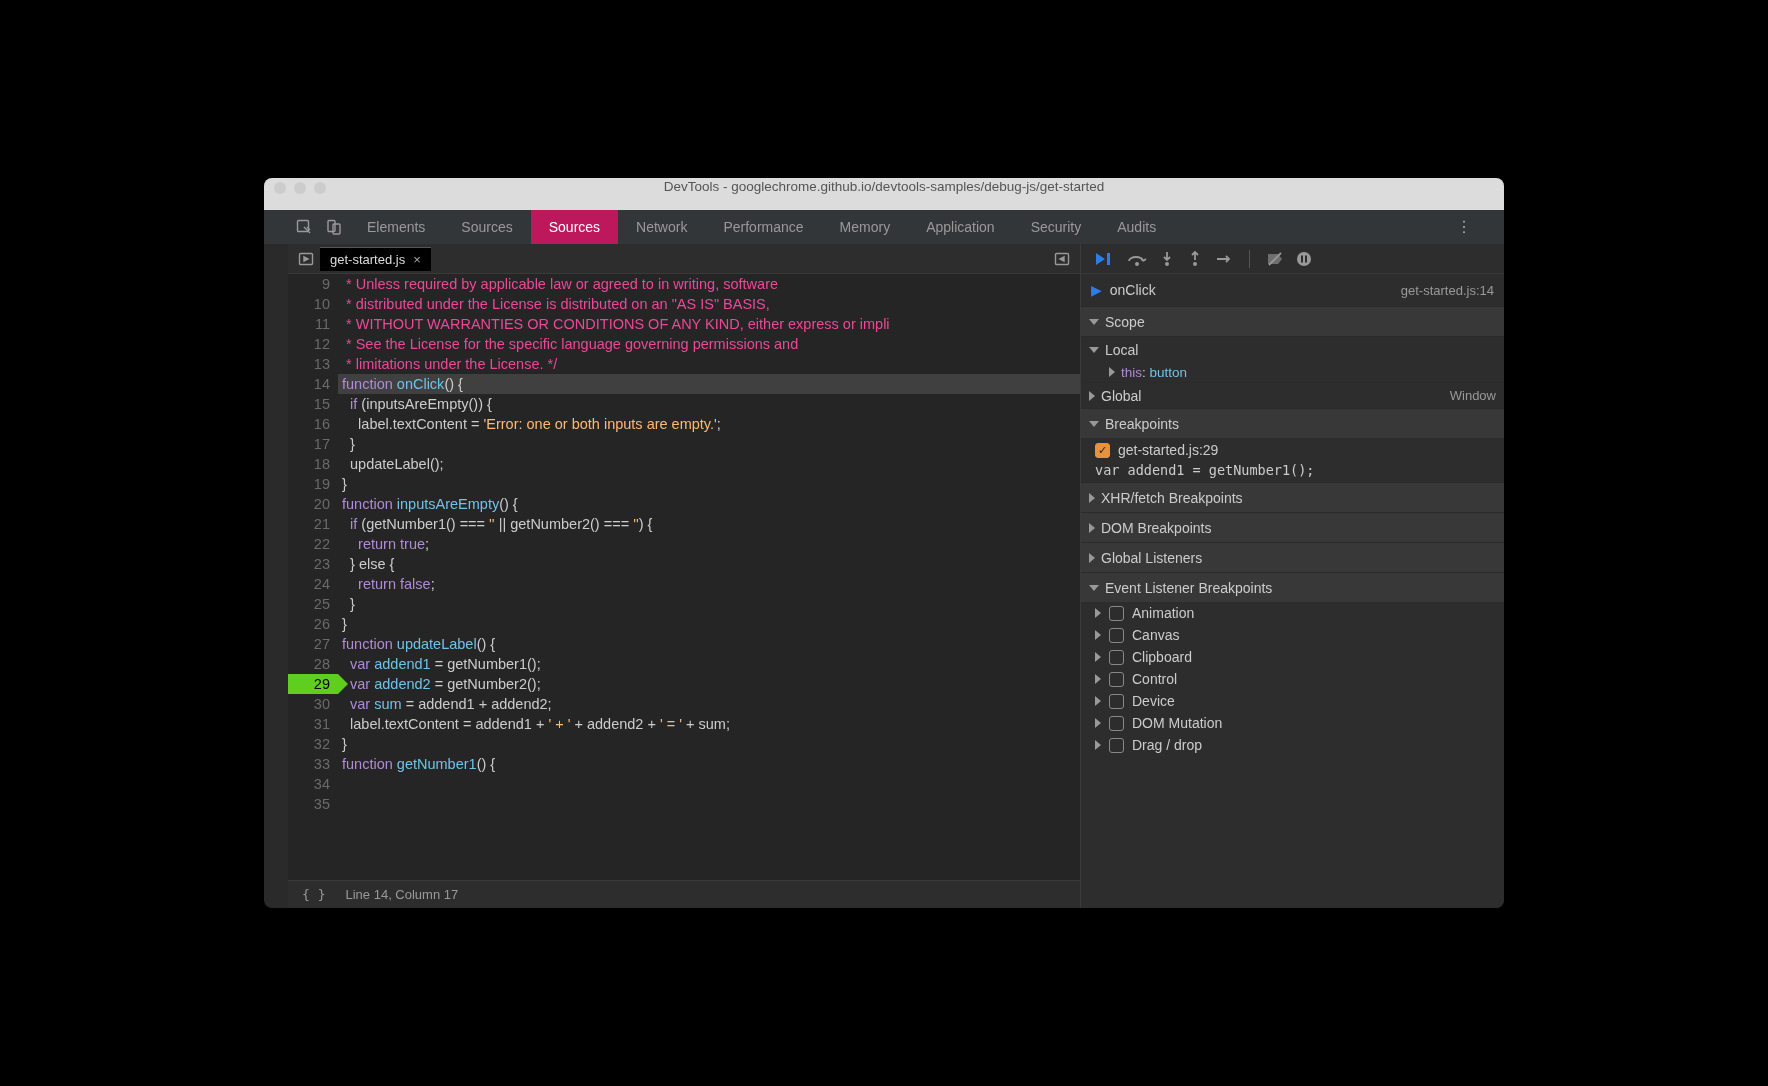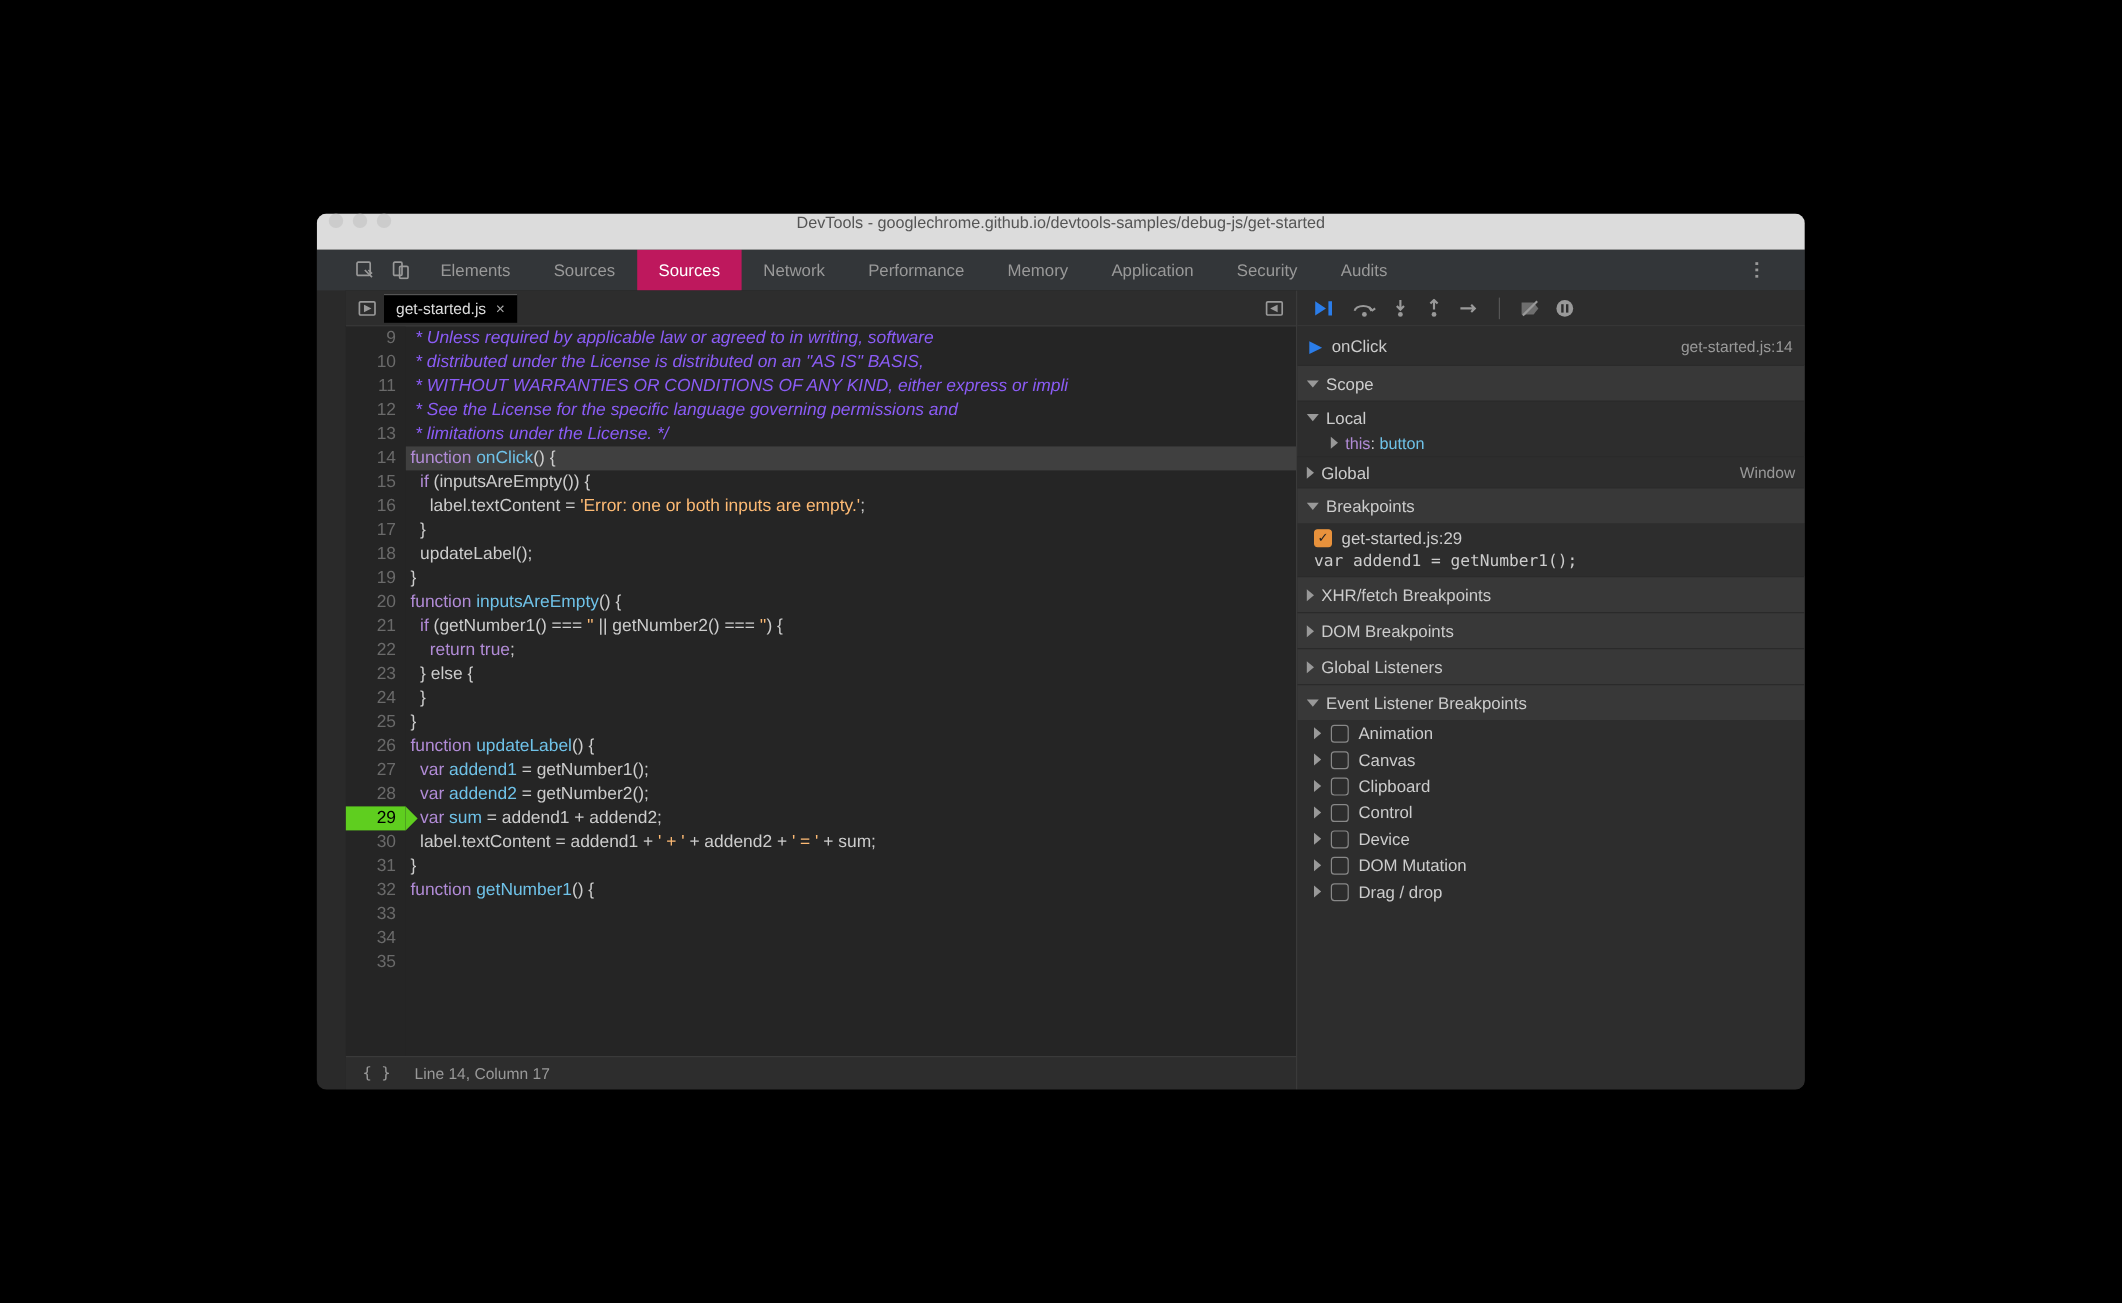--- a/index.html
+++ b/index.html
@@ -1,18 +1,18 @@
 <!DOCTYPE html>
 <html><head>
 <meta charset="utf-8">
 <style>
 * { margin:0; padding:0; box-sizing:border-box; font-family:-apple-system,BlinkMacSystemFont,"Segoe UI",sans-serif; }
 body { background:#000; width:1768px; height:1086px; display:flex; align-items:center; justify-content:center; }
 .window { width:1240px; height:730px; background:#2a2a2a; border-radius:8px; overflow:hidden; box-shadow:0 20px 60px rgba(0,0,0,.5); display:flex; flex-direction:column; }
-.titlebar { height:30px; background:#dcdcdc; display:flex; align-items:flex-start; padding:0 10px; position:relative; }
+.titlebar { height:30px; background:#dcdcdc; display:flex; align-items:flex-end; padding:16px 10px; position:relative; }
 .traffic { display:flex; gap:8px; }
 .dot { width:12px; height:12px; border-radius:50%; background:#ccc; }
 .title { position:absolute; left:0; right:0; text-align:center; font-size:13.5px; color:#555; pointer-events:none; }
 .tabbar { height:34px; background:#333639; display:flex; align-items:center; padding:0 25px; color:#999; font-size:14px; }
 .tabbar .tab { padding:0 18px; height:34px; display:flex; align-items:center; cursor:pointer; }
 .tabbar .tab.active { background:#be185d; color:#fff; }
 .tabbar .spacer { flex:1; }
 .tabbar .ico { width:30px; display:flex; justify-content:center; cursor:pointer; }
 .kebab { width:4px; height:16px; background:radial-gradient(circle,#999 1.4px,transparent 1.4px) 0 0/4px 5.3px; }
 .body { flex:1; display:flex; overflow:hidden;margin-left:24px; }
@@ -23,21 +23,21 @@
 .file-tab .x { color:#aaa; cursor:pointer; }
 .file-tabs .spacer { flex:1; }
 .code { flex:1; display:flex; font-family:Menlo,Consolas,monospace; font-size:14.5px; line-height:20px; overflow:hidden; }
 .gutter { width:50px; text-align:right; padding-right:8px; color:#6a6a6a; background:#252525; user-select:none; }
 .gutter div { height:20px; }
 .gutter .bp { background:#5fce1f; color:#000; position:relative; padding-right:8px; margin-right:-8px; }
 .gutter .bp::after { content:""; position:absolute; right:-10px; top:0; border-left:10px solid #5fce1f; border-top:10px solid transparent; border-bottom:10px solid transparent; }
 .lines { flex:1; overflow:hidden; }
 .lines div { height:20px; white-space:pre; padding-left:4px; }
 .lines .hl { background:#404040; }
-.cmt { color:#8b5cf6; font-style:italic; }
+.cmt { color:#ec4899; }
 .kw { color:#b18bd6; }
 .fn { color:#6fc2e8; }
 .str { color:#fdba74; }
 .var { color:#6fc2e8; }
 .bool { color:#b18bd6; }
 .plain { color:#ccc; }
 .statusbar { height:28px; background:#2d2d2d; border-top:1px solid #3a3a3a; display:flex; align-items:center; padding:0 14px; color:#999; font-size:13px; gap:20px; }
 .sidebar { width:424px; background:#2d2d2d; border-left:1px solid #3a3a3a; display:flex; flex-direction:column; color:#ccc; font-size:14px; overflow:hidden; }
 .dbg-toolbar { height:30px; display:flex; align-items:center; gap:12px; padding:0 14px; border-bottom:1px solid #3a3a3a; }
 .dbg-toolbar svg { cursor:pointer; }
@@ -163,20 +163,21 @@
           <div class="hl"><span class="kw">function</span><span class="fn"> onClick</span><span class="plain">() {</span></div>
           <div><span class="kw">  if </span><span class="plain">(inputsAreEmpty()) {</span></div>
           <div><span class="plain">    label.textContent = </span><span class="str">'Error: one or both inputs are empty.'</span><span class="plain">;</span></div>
           <div><span class="plain">  }</span></div>
           <div><span class="plain">  updateLabel();</span></div>
           <div><span class="plain">}</span></div>
           <div><span class="kw">function</span><span class="fn"> inputsAreEmpty</span><span class="plain">() {</span></div>
           <div><span class="kw">  if </span><span class="plain">(getNumber1() === </span><span class="str">''</span><span class="plain"> || getNumber2() === </span><span class="str">''</span><span class="plain">) {</span></div>
           <div><span class="kw">    return </span><span class="bool">true</span><span class="plain">;</span></div>
           <div><span class="plain">  } else {</span></div>
+          <div><span class="kw">    return </span><span class="bool">false</span><span class="plain">;</span></div>
           <div><span class="plain">  }</span></div>
           <div><span class="plain">}</span></div>
           <div><span class="kw">function</span><span class="fn"> updateLabel</span><span class="plain">() {</span></div>
           <div><span class="kw">  var </span><span class="var">addend1</span><span class="plain"> = getNumber1();</span></div>
           <div><span class="kw">  var </span><span class="var">addend2</span><span class="plain"> = getNumber2();</span></div>
           <div><span class="kw">  var </span><span class="var">sum</span><span class="plain"> = addend1 + addend2;</span></div>
           <div><span class="plain">  label.textContent = addend1 + </span><span class="str">' + '</span><span class="plain"> + addend2 + </span><span class="str">' = '</span><span class="plain"> + sum;</span></div>
           <div><span class="plain">}</span></div>
           <div><span class="kw">function</span><span class="fn"> getNumber1</span><span class="plain">() {</span></div>
           <div><span class="plain"> </span></div>

